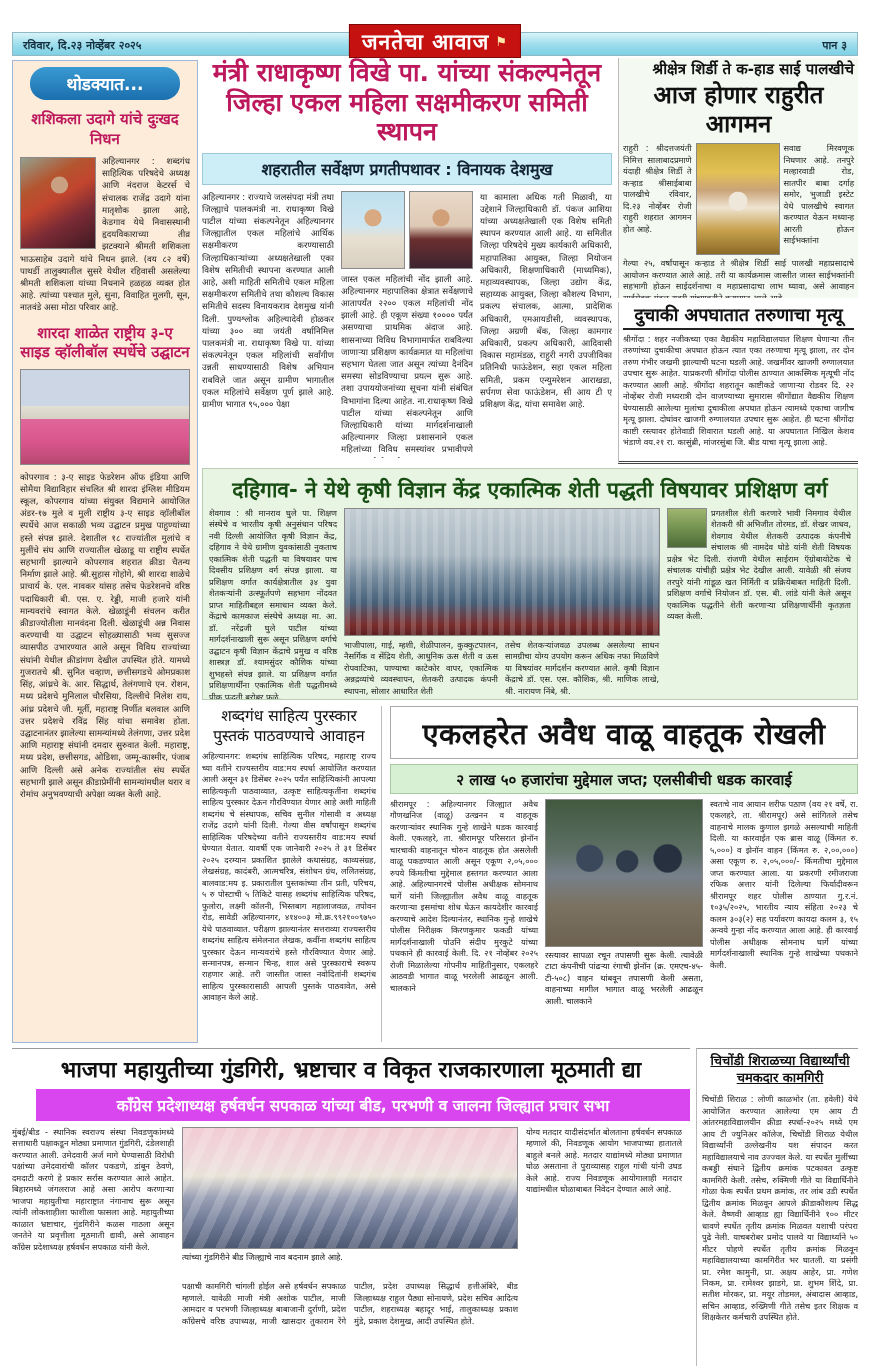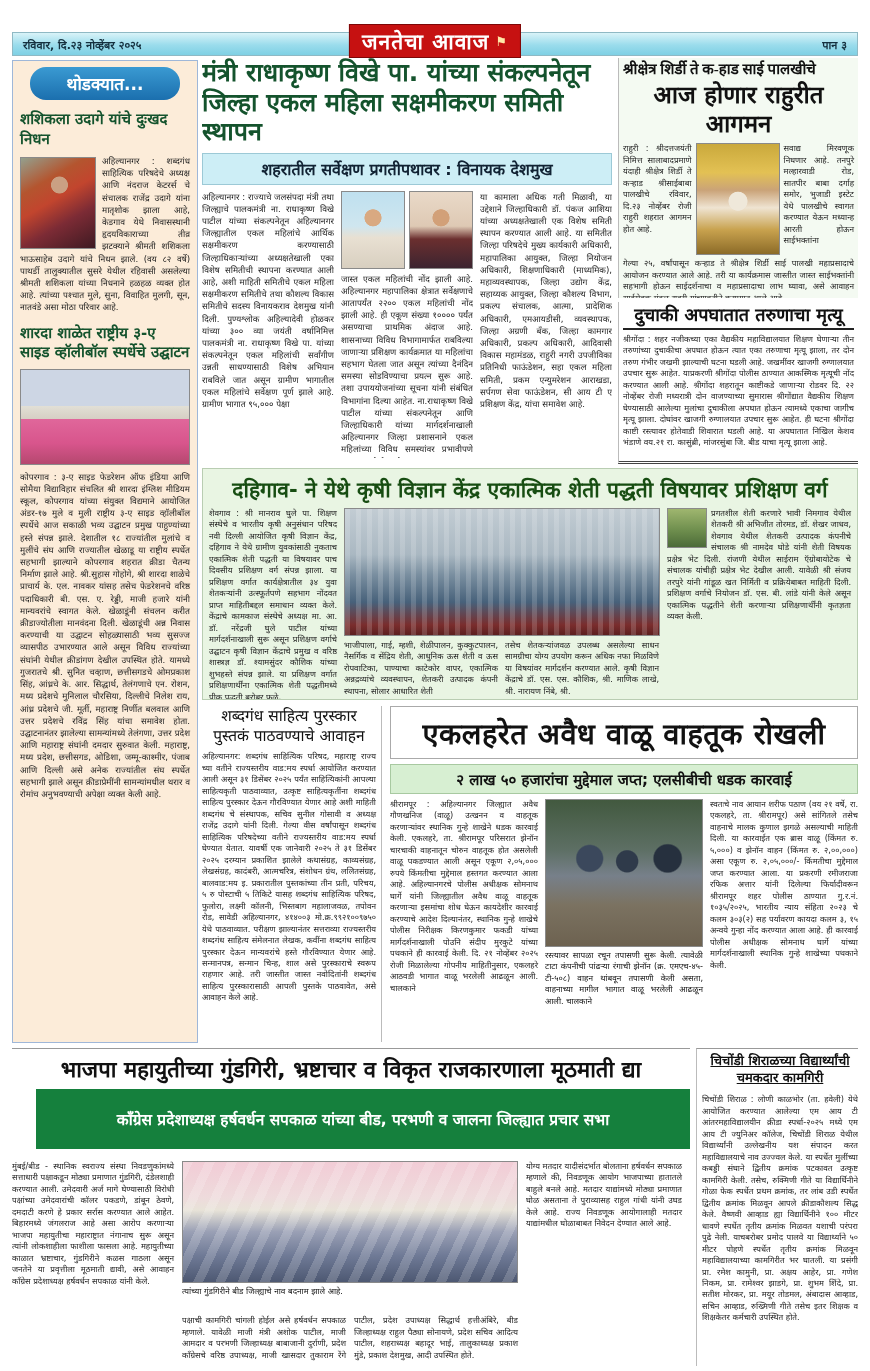--- a/index.html
+++ b/index.html
@@ -12,21 +12,21 @@
         border:1px solid #8fb9c4;display:flex;align-items:center;justify-content:space-between;
         padding:0 10px;box-sizing:border-box;}
   .band .date,.band .pageno{font-size:11px;font-weight:bold;color:#15303f;}
   .masthead{position:absolute;left:50%;transform:translateX(-50%);top:24px;height:32px;
         background:#c61111;border:1px solid #7e0707;color:#fff;display:flex;align-items:center;
         gap:6px;padding:0 12px;font-weight:800;font-size:21px;letter-spacing:1px;z-index:5;}
   .masthead .flag{font-size:13px;color:#ffe9a8;}
   
   .body-txt{font-size:8.6px;line-height:1.42;text-align:justify;color:#1c1c1c;}
   .body-sm{font-size:8.2px;line-height:1.4;text-align:justify;color:#1c1c1c;}
-  .headline-black{font-weight:800;color:#14532d;text-align:left;}
+  .headline-black{font-weight:800;color:#be185d;text-align:center;}
   
   .briefs{left:12px;top:60px;width:186px;height:983px;background:#fcecd9;
           border:1px solid #9fb7d8;padding:6px 7px;}
   .pill{background:linear-gradient(180deg,#3a9ad2,#1b6fae);color:#fff;border-radius:16px;
         text-align:center;font-size:17px;font-weight:800;padding:5px 4px;margin:0 10px 10px;}
   .brief-head{font-size:15px;line-height:1.3;margin:4px 0 6px;}
   .photo{box-sizing:border-box;border:1px solid #8a8a8a;}
   .ph-obit{float:left;width:76px;height:92px;margin:2px 6px 2px 0;
         background:radial-gradient(circle at 52% 30%,#caa083 11%,rgba(0,0,0,0) 12%),
         linear-gradient(150deg,#93a08e 0%,#b4552f 28%,#c2452e 46%,#7c2b35 68%,#3e1a22 100%);}
@@ -42,21 +42,21 @@
   .main-cols .col{width:132px;overflow:hidden;}
   .portraits{display:flex;gap:4px;margin-bottom:4px;}
   .ph-portrait1{width:64px;height:78px;
         background:radial-gradient(circle at 50% 34%,#d9a981 14%,rgba(0,0,0,0) 15%),
         linear-gradient(180deg,#bfe0ef 0%,#cfe6ef 45%,#e8e0d2 60%,#d8cfc0 100%);}
   .ph-portrait2{width:64px;height:78px;
         background:radial-gradient(circle at 50% 34%,#d2a078 14%,rgba(0,0,0,0) 15%),
         linear-gradient(180deg,#e9d9c8 0%,#dec9b4 45%,#6b2f2f 62%,#3c2430 100%);}
   
   .shirdi{left:618px;top:58px;width:240px;height:240px;background:#f4faf2;border-left:1px solid #bbb;padding:2px 4px;}
-  .kicker{font-size:15px;font-weight:800;text-align:left;line-height:1.25;font-family:Liberation Serif, serif;}
+  .kicker{font-size:15px;font-weight:800;text-align:right;line-height:1.25;}
   .shirdi-head{font-size:24px;font-weight:800;text-align:center;line-height:1.2;margin:2px 0 5px;}
   .shirdi-row{display:flex;gap:4px;}
   .ph-sai{width:84px;height:112px;flex:0 0 auto;
         background:radial-gradient(circle at 50% 52%,#efe8da 13%,rgba(0,0,0,0) 14%),
         linear-gradient(180deg,#caa93c 0%,#e3c154 26%,#caa378 42%,#efe4d2 58%,#c8a24e 78%,#8c6b28 100%);}
   
   .accident{left:618px;top:302px;width:240px;height:162px;border-left:1px solid #bbb;padding:0 4px;border-bottom:3px double #444;}
   .accident-head{font-size:18px;font-weight:700;text-align:center;border-bottom:2px solid #222;padding-bottom:2px;margin-bottom:4px;}
   
   .training{left:202px;top:468px;width:656px;height:232px;background:#e9f5e3;border:1px solid #b9cdb2;padding:3px 6px;}
@@ -84,22 +84,22 @@
   .sand-mid{width:158px;}
   .ph-sand{width:100%;height:148px;
         background:radial-gradient(circle at 28% 40%,#3b485c 9%,rgba(0,0,0,0) 10%),
         radial-gradient(circle at 52% 42%,#2f3a4a 9%,rgba(0,0,0,0) 10%),
         radial-gradient(circle at 78% 40%,#26303e 9%,rgba(0,0,0,0) 10%),
         linear-gradient(180deg,#42593f 0%,#5d6f64 34%,#77808a 52%,#7b7261 72%,#6d6250 100%);}
   .caption{font-size:8.2px;line-height:1.4;text-align:justify;margin-top:3px;}
   
   .congress{left:12px;top:1048px;width:678px;height:318px;border-top:1px solid #999;padding-top:4px;}
   .congress-head{font-size:22px;font-weight:800;text-align:center;}
-  .red-band{background:#15803d;color:#fff;font-weight:800;font-size:15.5px;text-align:center;
-        padding:19px 0;margin:6px 0 12px 24px;}
+  .red-band{background:#d946ef;color:#fff;font-weight:800;font-size:15.5px;text-align:center;
+        padding:5px 0;margin:6px 0 6px 24px;}
   .congress-row{display:flex;gap:8px;}
   .cg-c1{width:162px;}
   .cg-mid{width:336px;}
   .cg-right{width:156px;}
   .ph-rally{width:100%;height:122px;
         background:repeating-linear-gradient(115deg,rgba(255,255,255,.18) 0 9px,rgba(0,0,0,0) 9px 20px),
         linear-gradient(180deg,#f2ccd6 0%,#eedbdc 30%,#e8e3d8 40%,#9aa0b5 58%,#6f7a96 78%,#4d5872 100%);}
   .cg-bottom{column-count:2;column-gap:8px;margin-top:18px;}
   
   .chichondi{left:696px;top:1048px;width:162px;height:318px;border-top:1px solid #999;border-left:1px solid #bbb;padding:4px 0 0 5px;}

